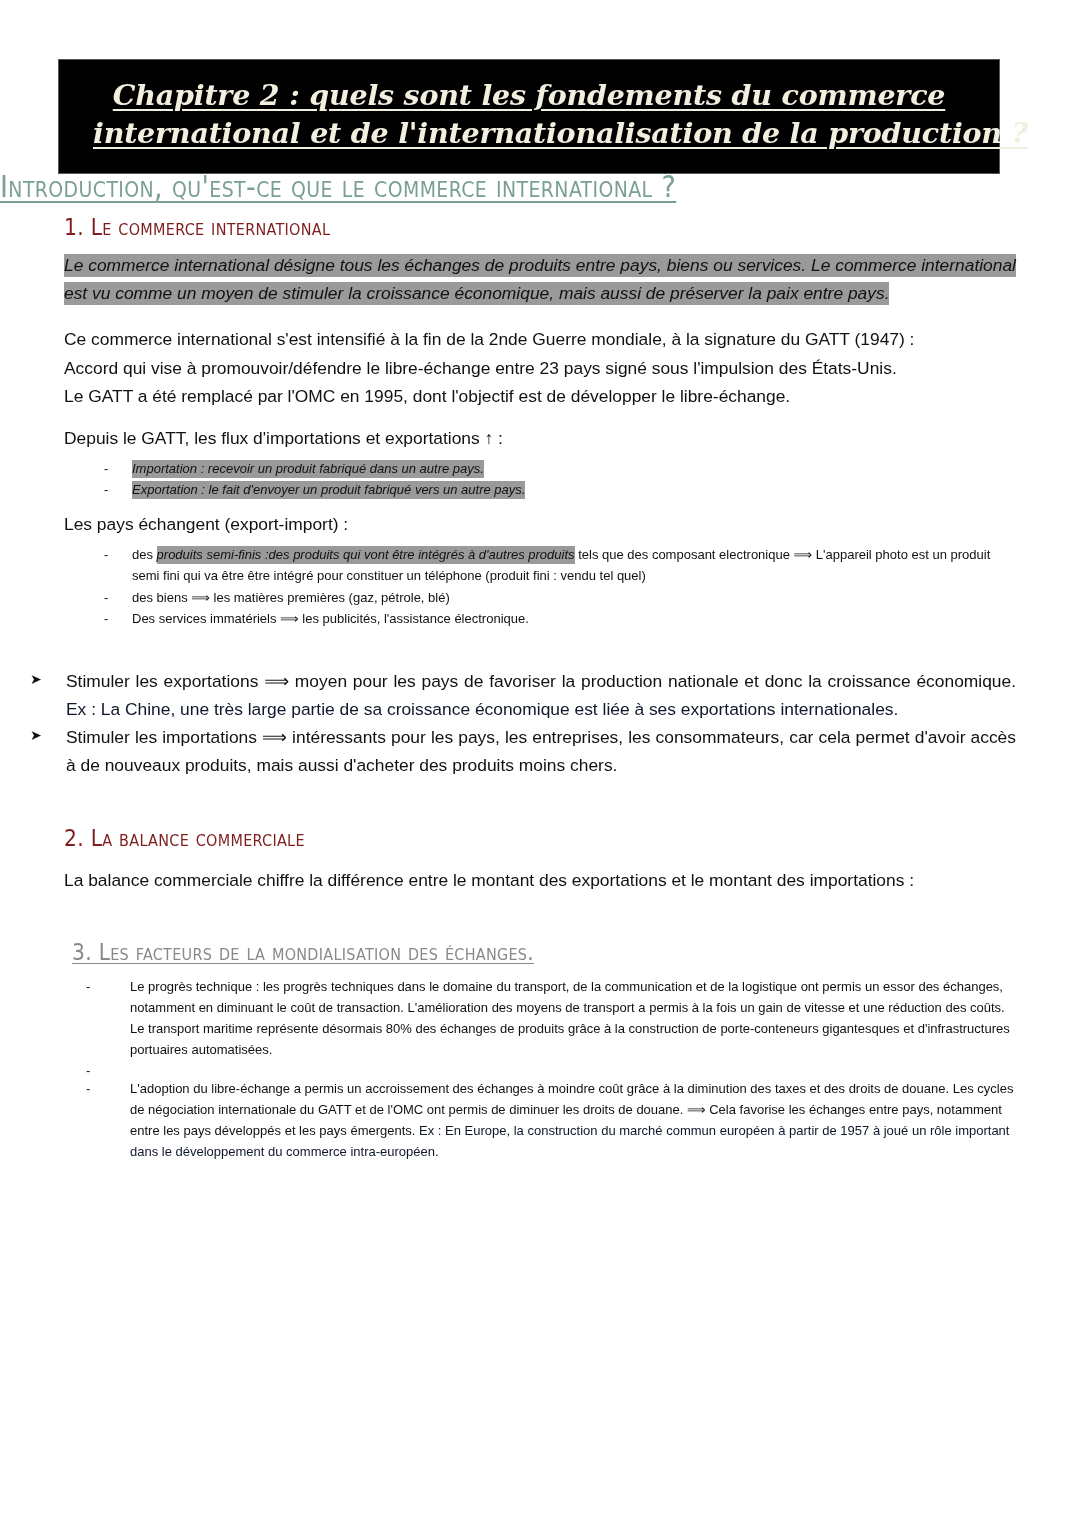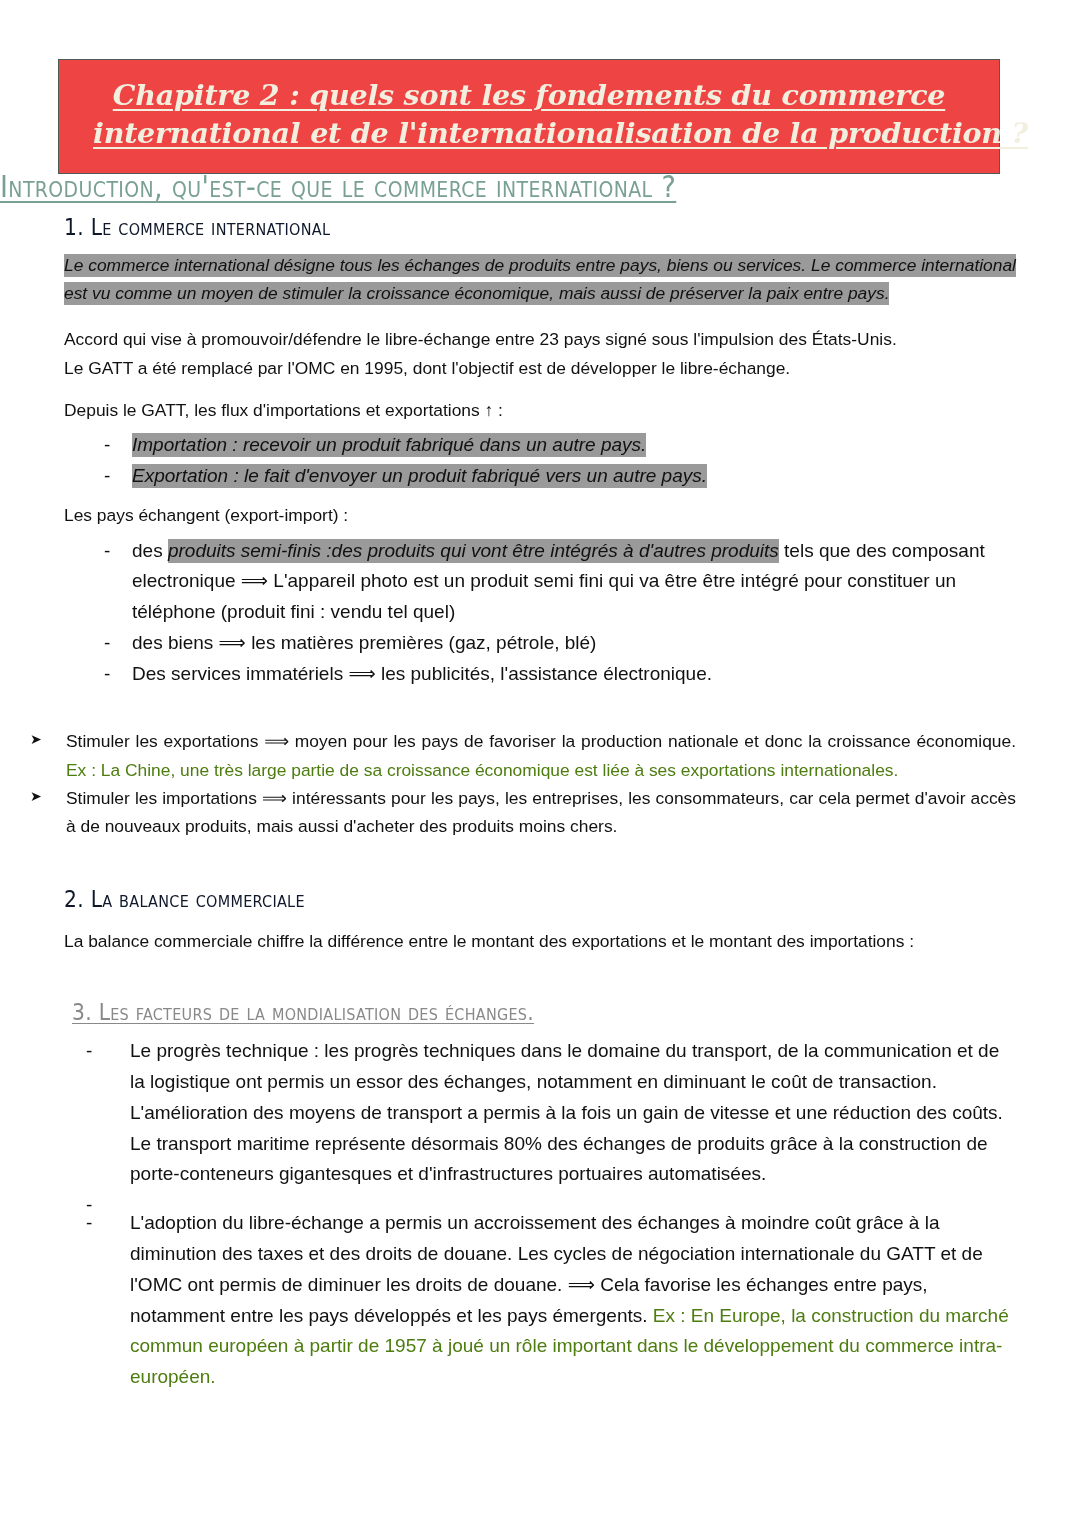--- a/index.html
+++ b/index.html
@@ -24,21 +24,21 @@
     box-sizing: border-box;
   }
 
   
   .title-banner {
     position: absolute;
     left: 58px;
     top: 59px;
     width: 942px;
     box-sizing: border-box;
-    background: #ef4444;
+    background: #000000;
     border: 1px solid #4e5b57;
     padding: 17px 34px 20px 34px;
     text-align: center;
   }
   .title-banner .title-line {
     display: block;
     font-family: "DejaVu Serif", serif;
     font-style: italic;
     font-weight: bold;
     font-size: 28.5px;
@@ -76,21 +76,21 @@
     width: 952px;
   }
 
   h2.sec {
     margin: 0;
     font-family: "DejaVu Sans Condensed", "Liberation Sans Narrow", "Liberation Sans", sans-serif;
     font-size: 22.5px;
     font-weight: normal;
     font-variant: small-caps;
     letter-spacing: 0.3px;
-    color: #0f172a;
+    color: #7f1d1d;
     line-height: 1.2;
   }
   h2.sec.gray {
     color: #898989;
     text-decoration: underline;
     text-decoration-thickness: 1.4px;
     text-underline-offset: 3px;
     margin-left: 8px;
   }
 
@@ -112,21 +112,21 @@
   .sp-46 { height: 46px; }
 
   ul.dash {
     list-style: none;
     margin: 0;
     padding: 0;
   }
   ul.dash > li {
     position: relative;
     padding-left: 68px;
-    font-size: 19px;
+    font-size: 13px;
     line-height: 1.62;
     color: #111111;
     text-align: left;
   }
   ul.dash > li::before {
     content: "-";
     position: absolute;
     left: 40px;
     top: 0;
     color: #111111;
@@ -159,21 +159,21 @@
 
   mark.hl {
     background: #9a9a9a;
     color: #111111;
     padding: 1px 0 2px 0;
     box-decoration-break: clone;
     font-style: italic;
     -webkit-box-decoration-break: clone;
   }
   span.ex {
-    color: #4d7c0f;
+    color: #0f172a;
   }
 </style>
 </head>
 <body>
 
 <div class="page">
 
   <div class="title-banner">
     <span class="title-line">Chapitre 2 : quels sont les fondements du commerce</span>
     <span class="title-line">international et de l'internationalisation de la production ?</span>
@@ -184,20 +184,21 @@
   <div class="content">
 
     <h2 class="sec">1. Le commerce international</h2>
 
     <div class="sp-10"></div>
 
     <p class="body"><mark class="hl">Le commerce international désigne tous les échanges de produits entre pays, biens ou services. Le commerce international est vu comme un moyen de stimuler la croissance économique, mais aussi de préserver la paix entre pays.</mark></p>
 
     <div class="sp-18"></div>
 
+    <p class="body left">Ce commerce international s'est intensifié à la fin de la 2nde Guerre mondiale, à la signature du GATT (1947) :</p>
     <p class="body left">Accord qui vise à promouvoir/défendre le libre-échange entre 23 pays signé sous l'impulsion des États-Unis.</p>
     <p class="body left">Le GATT a été remplacé par l'OMC en 1995, dont l'objectif est de développer le libre-échange.</p>
 
     <div class="sp-14"></div>
 
     <p class="body left">Depuis le GATT, les flux d'importations et exportations ↑ :</p>
 
     <div class="sp-6"></div>
 
     <ul class="dash">

